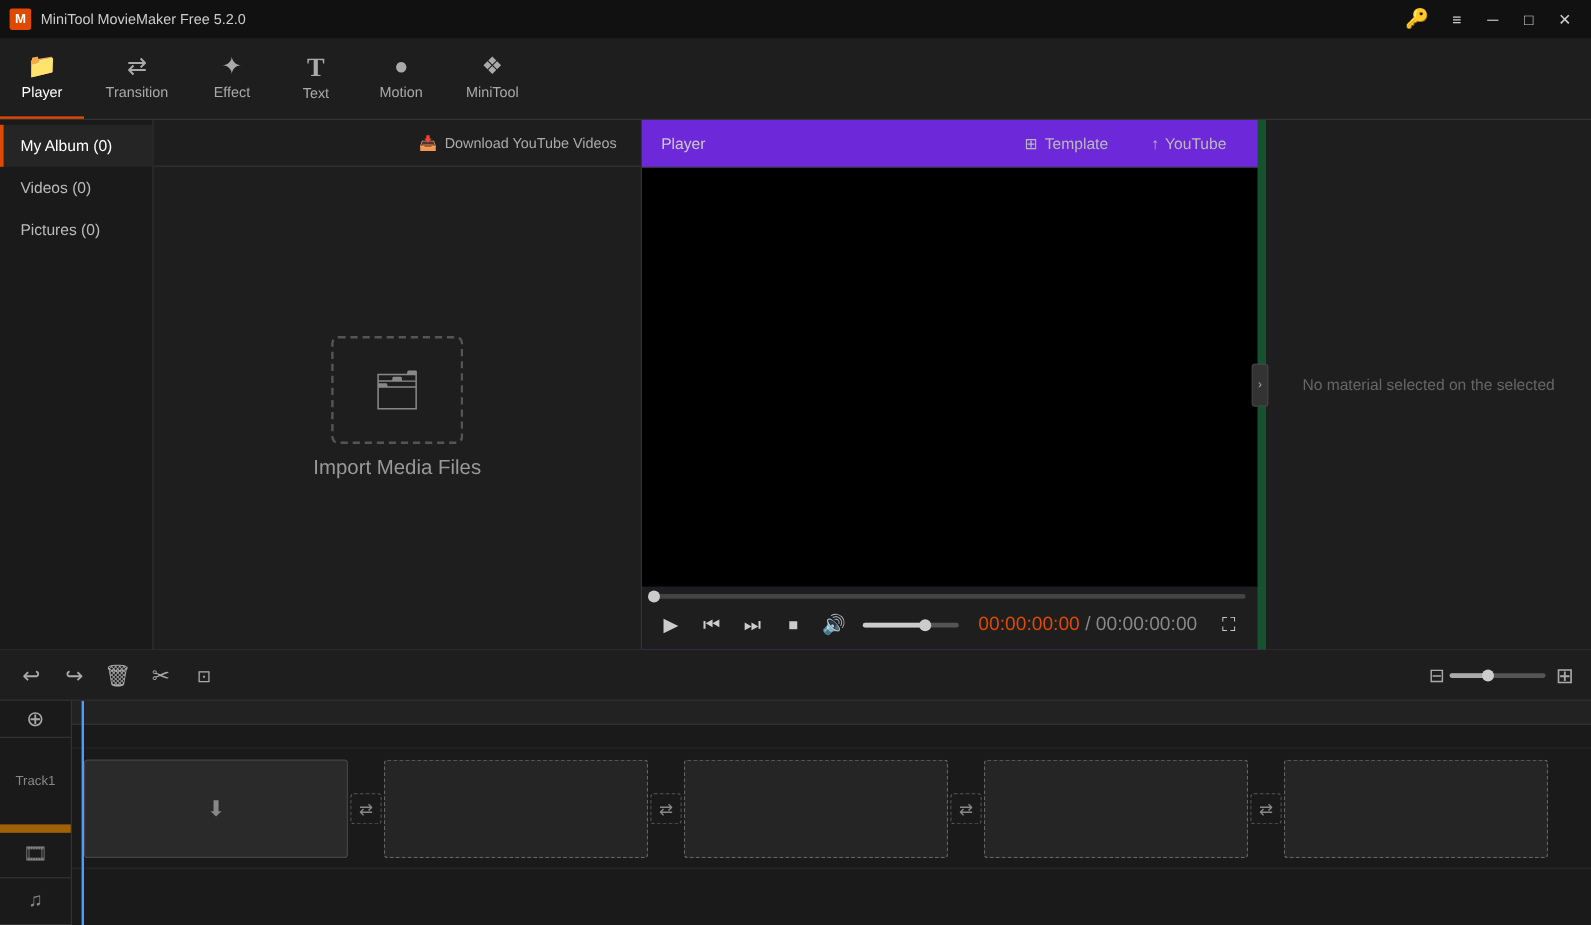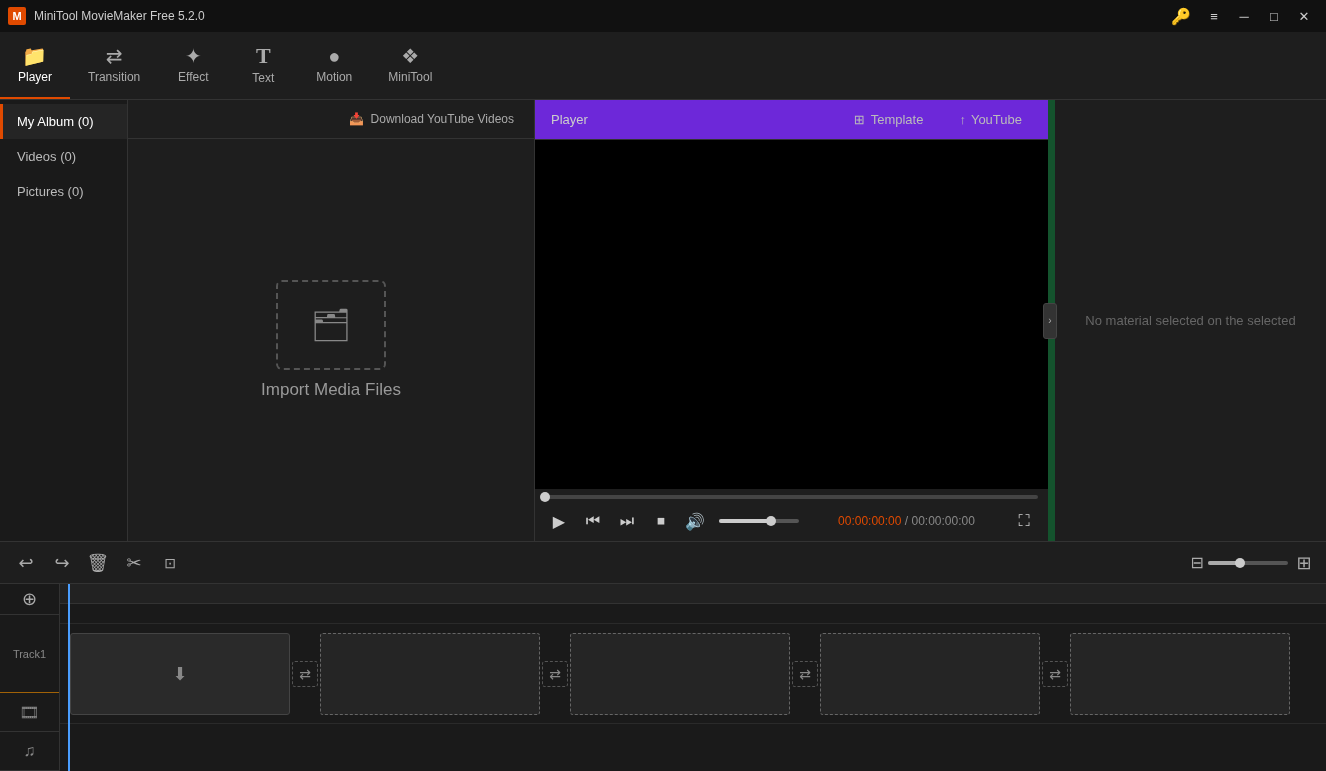--- a/index.html
+++ b/index.html
@@ -239,21 +239,21 @@
     }
     .volume-knob {
       width: 10px; height: 10px;
       background: #ccc; border-radius: 50%;
       position: absolute; top: -3px; left: 65%;
       transform: translateX(-50%);
     }
     .time-display {
       flex: 1;
       text-align: center;
-      font-size: 12px;
+      font-size: 16px;
     }
     .time-current { color: #e04a00; }
     .time-sep { color: #888; }
     .time-total { color: #888; }
     .fullscreen-btn {
       background: transparent; border: none;
       color: #ccc; font-size: 16px; cursor: pointer;
       width: 28px; height: 28px;
       display: flex; align-items: center; justify-content: center;
       border-radius: 3px;
@@ -357,21 +357,21 @@
       height: 40px;
       display: flex; align-items: center; justify-content: center;
       border-bottom: 1px solid #333;
       cursor: pointer;
     }
     .add-icon { font-size: 18px; color: #aaa; }
     .track-label {
       height: 100px;
       display: flex; align-items: center; justify-content: center;
       font-size: 11px; color: #888;
-      border-bottom: 1px solid #a16207;
+      border-bottom: 7px solid #a16207;
     }
     .track-icon-label {
       height: 50px;
       display: flex; align-items: center; justify-content: center;
       border-bottom: 1px solid #333;
       font-size: 16px; color: #888;
     }
 
     #tracks-area {
       flex: 1;

